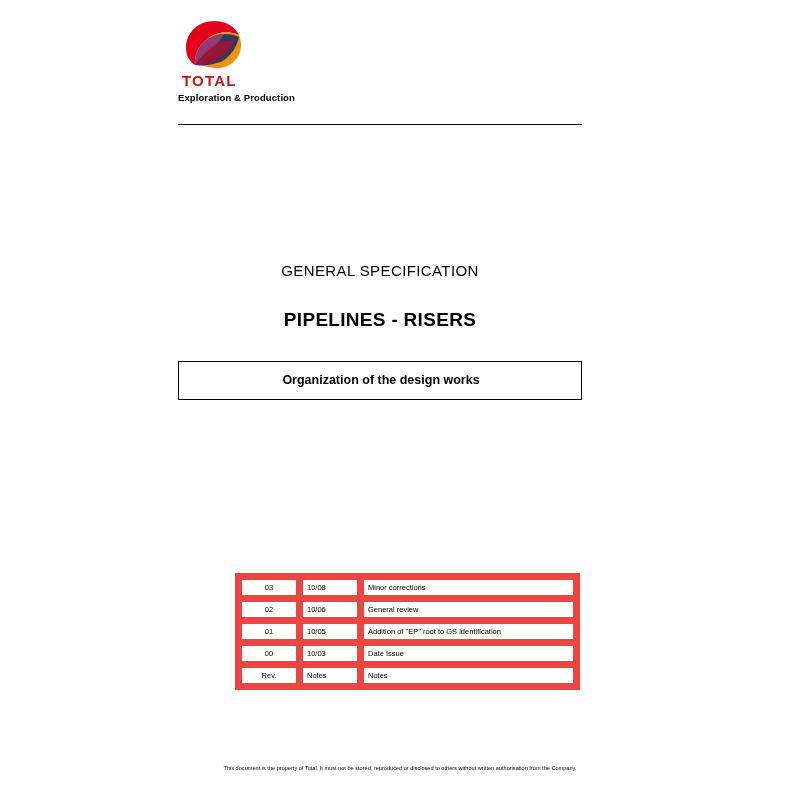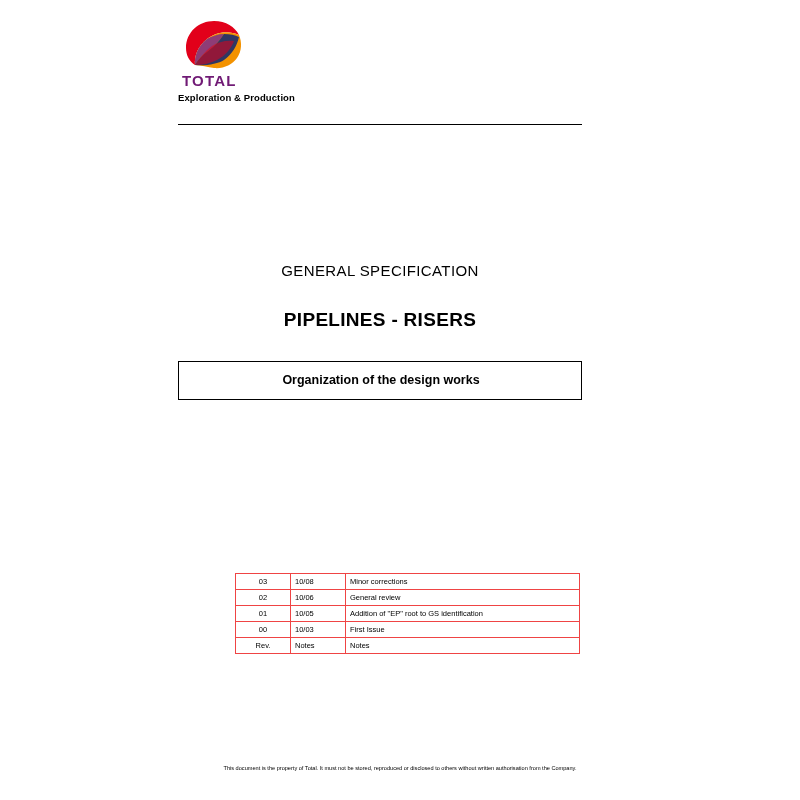--- a/index.html
+++ b/index.html
@@ -31,21 +31,21 @@
   .logo-mark {
     position: relative;
     width: 62px;
     height: 52px;
     margin-left: 4px;
   }
   .logo-word {
     font-size: 15px;
     font-weight: bold;
     letter-spacing: 1.2px;
-    color: #701a75;
+    color: #b91c1c;
     margin-left: 4px;
     margin-top: 2px;
   }
   .ep-line {
     position: absolute;
     left: 178px;
     top: 92px;
     font-size: 9.5px;
     font-weight: bold;
     color: #000;
@@ -93,21 +93,21 @@
   
   .rev-table {
     position: absolute;
     left: 235px;
     top: 573px;
     width: 345px;
     border-collapse: collapse;
     font-size: 7.5px;
   }
   .rev-table td {
-    border: 1px solid #ef4444;
+    border: 7px solid #ef4444;
     height: 15px;
     padding: 0 4px;
     line-height: 15px;
   }
   .c-rev { width: 46px; text-align: center; }
   .c-date { width: 46px; }
   .c-notes { text-align: left; padding-left: 6px; }
   
   .footer-note {
     position: absolute;
@@ -159,21 +159,21 @@
         <td class="c-notes">General review</td>
       </tr>
       <tr>
         <td class="c-rev">01</td>
         <td class="c-date">10/05</td>
         <td class="c-notes">Addition of "EP" root to GS identification</td>
       </tr>
       <tr>
         <td class="c-rev">00</td>
         <td class="c-date">10/03</td>
-        <td class="c-notes">First Issue</td>
+        <td class="c-notes">Date Issue</td>
       </tr>
       <tr>
         <td class="c-rev">Rev.</td>
         <td class="c-date">Notes</td>
         <td class="c-notes">Notes</td>
       </tr>
     </tbody>
   </table>
 
   <div class="footer-note">This document is the property of Total. It must not be stored, reproduced or disclosed to others without written authorisation from the Company.</div>

